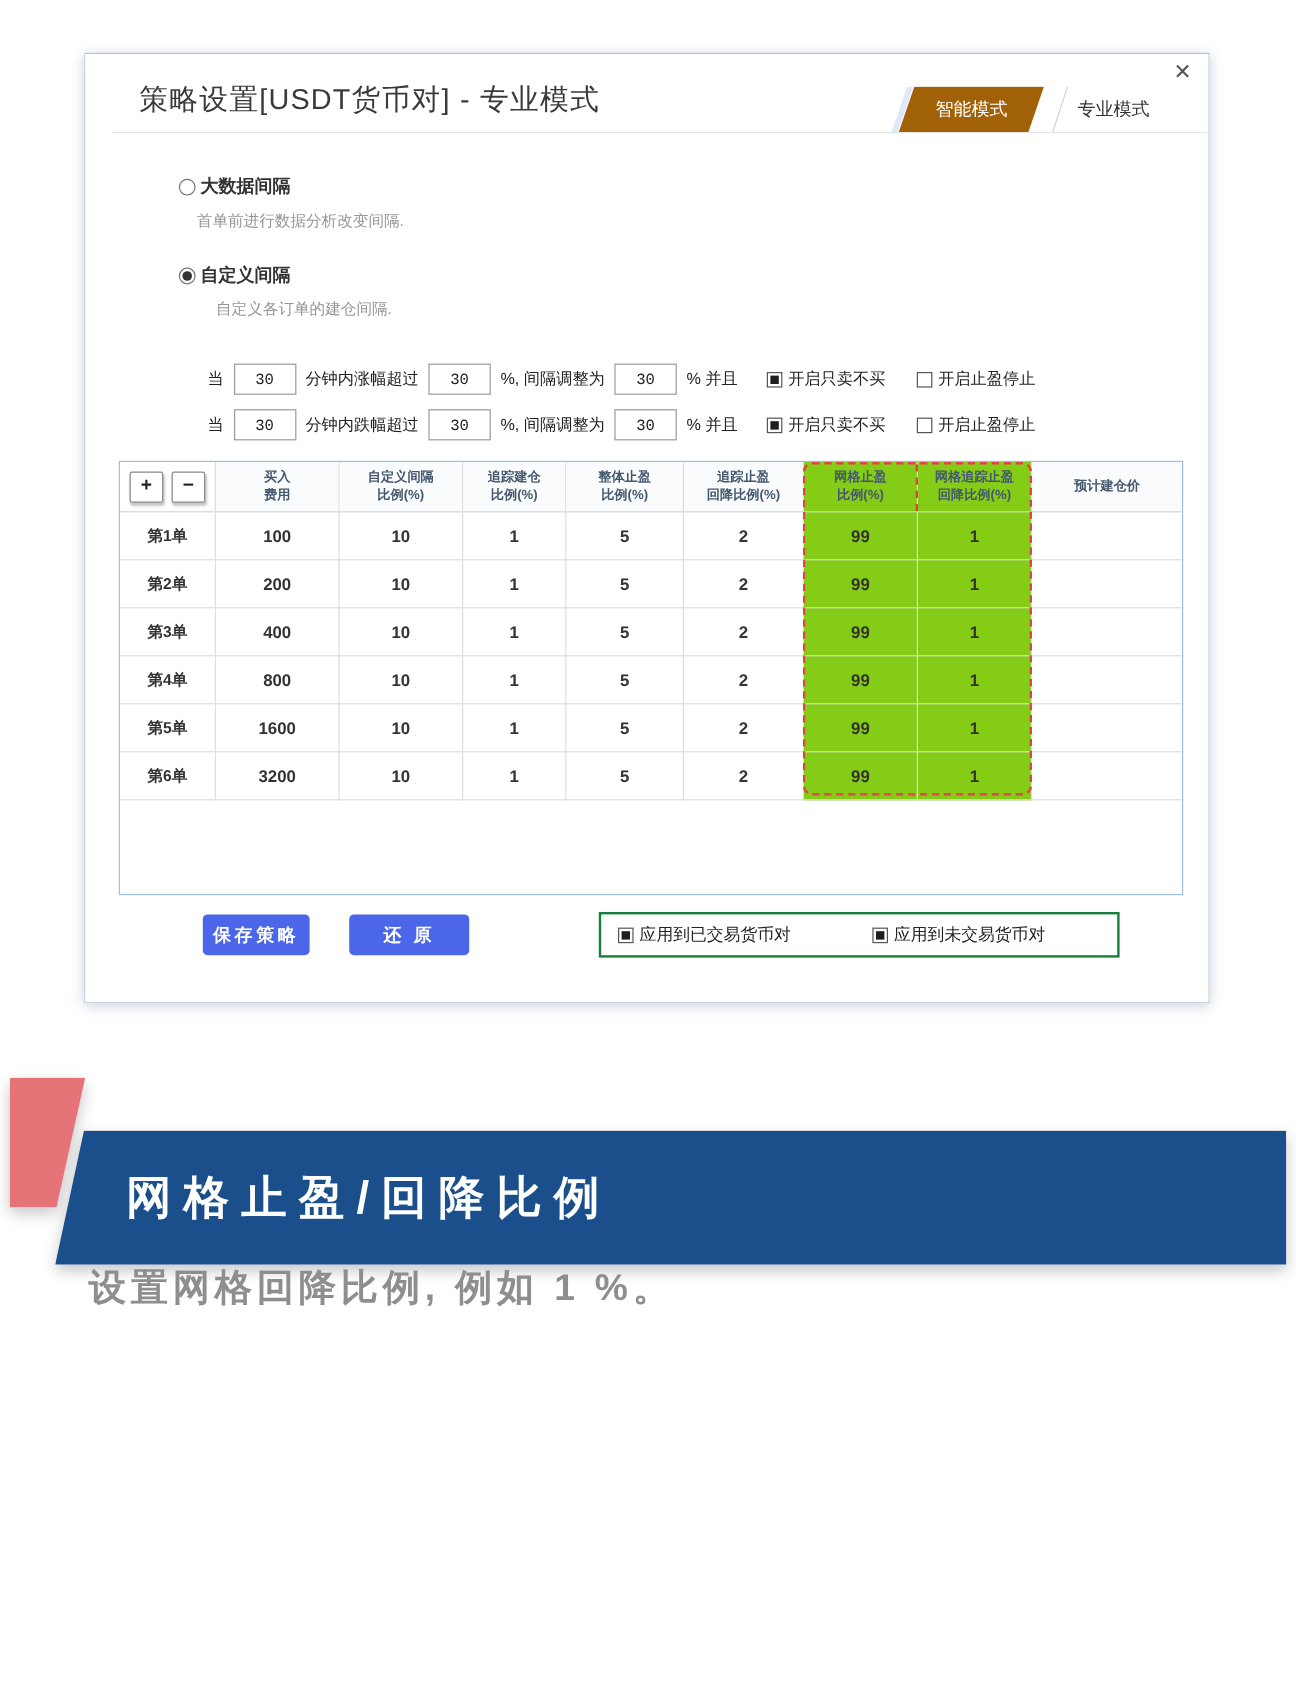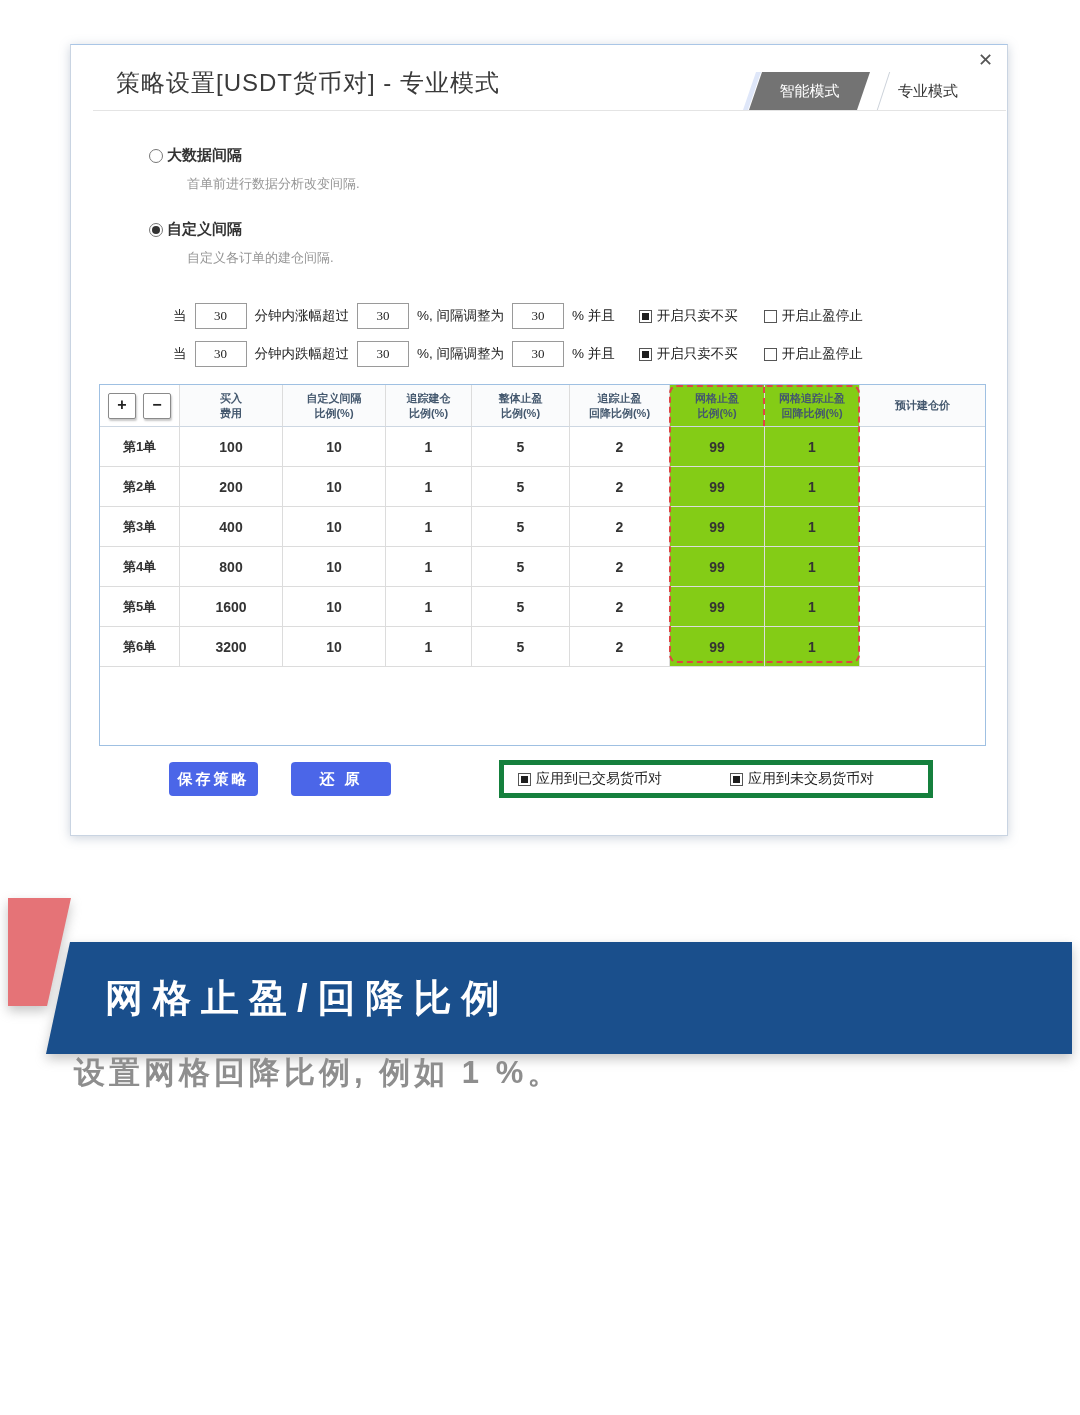--- a/index.html
+++ b/index.html
@@ -8,41 +8,41 @@
 
   
   .dialog { position:absolute; left:70px; top:44px; width:938px; height:792px;
             background:#ffffff; border:1px solid #c9d4e2; border-top-color:#aac6e6;
             box-shadow:0 2px 10px rgba(110,130,155,.35); }
   .dlg-title { position:absolute; left:45px; top:22px; font-size:24px; font-weight:normal; color:#3a3a3a; letter-spacing:1px;text-align:right; }
   .dlg-close { position:absolute; top:6px; right:14px; font-size:18px; color:#555; cursor:pointer; line-height:1; }
 
   .tabs { position:absolute; top:27px; right:43px; height:38px; display:flex; align-items:stretch; }
   .tab-ghost { width:18px; background:#dfe7f9; clip-path:polygon(13px 0,100% 0,calc(100% - 13px) 100%,0 100%); margin-right:-12px; }
-  .tab-active { width:121px; background:#737373; color:#fff; font-size:15px; display:flex; align-items:center; justify-content:center;
+  .tab-active { width:121px; background:#a16207; color:#fff; font-size:15px; display:flex; align-items:center; justify-content:center;
                 clip-path:polygon(13px 0,100% 0,calc(100% - 13px) 100%,0 100%); cursor:pointer; }
   .tab-sep { width:28px; position:relative; }
   .tab-sep::before { content:""; position:absolute; left:13px; top:0; width:1px; height:100%; background:#ccd2da; transform:skewX(-18deg); }
   .tab-plain { font-size:15px; color:#333; font-weight:500; display:flex; align-items:center; padding-right:6px; cursor:pointer; }
   .header-line { position:absolute; left:22px; right:1px; top:65px; height:1px; background:#e4e4e4; }
 
   
   .radio-row { position:absolute; left:78px; display:flex; align-items:center; }
   .radio { width:14px; height:14px; border:1px solid #777; border-radius:50%; background:#fff; margin-right:4px;
            display:flex; align-items:center; justify-content:center; cursor:pointer; flex:none; }
   .radio .dot { width:8px; height:8px; border-radius:50%; background:#333; display:none; }
   .radio.sel .dot { display:block; }
   .radio-label { font-size:15px; font-weight:bold; color:#333; }
-  .radio-desc { position:absolute; left:116px; font-size:13px; color:#969696; }
+  .radio-desc { position:absolute; left:93px; font-size:13px; color:#969696; }
 
   
   .cond { position:absolute; left:102px; height:26px; display:flex; align-items:center; font-size:13.5px; color:#222; }
   .cond .t { margin-right:8px; white-space:nowrap; }
   .cond input.num { width:52px; height:26px; border:1px solid #9a9a9a; background:#fff; text-align:center;
-                    font-size:13px; color:#222; margin-right:8px; font-family:Liberation Serif, serif; }
+                    font-size:13px; color:#222; margin-right:8px; font-family:Liberation Mono, monospace; }
   .cb { width:13px; height:13px; border:1px solid #555; background:#fff; margin-right:5px; display:flex;
         align-items:center; justify-content:center; cursor:pointer; flex:none; }
   .cb .sq { width:7px; height:7px; background:#1e1e1e; display:none; }
   .cb.on .sq { display:block; }
   .cb-label { font-size:13.5px; color:#222; margin-right:26px; white-space:nowrap; }
 
   
   .tbl { position:absolute; left:28px; top:339px; width:887px; height:362px; border:1px solid #9fc0e2; background:#fff; }
   .trow { display:grid; grid-template-columns:80px 103px 103px 86px 98px 100px 95px 95px 125px; }
   .tc { border-right:1px solid #dcdcdc; border-bottom:1px solid #dcdcdc; display:flex; align-items:center; justify-content:center;
@@ -58,21 +58,21 @@
   .row-label { font-size:13px; }
   .hl-outline { position:absolute; left:569px; top:0; width:191px; height:278px; border:2px dashed #e04545;
                 border-radius:8px; pointer-events:none; }
   .hl-mid { position:absolute; left:663px; top:2px; height:39px; width:0; border-left:2px dashed #e04545; pointer-events:none; }
 
   
   .btn { position:absolute; top:717px; height:34px; background:#4b66e8; color:#fff; font-size:15px; font-weight:bold;
          letter-spacing:3px; border:none; border-radius:4px; cursor:pointer; font-family:inherit; }
   .btn.save { left:98px; width:89px; }
   .btn.restore { left:220px; width:100px; }
-  .apply-box { position:absolute; left:428px; top:715px; width:434px; height:38px; border:5px solid #15803d;
+  .apply-box { position:absolute; left:428px; top:715px; width:434px; height:38px; border:2px solid #15803d;
                display:flex; align-items:center; padding-left:14px; }
   .apply-box .cb-label { font-size:14px; margin-right:68px; }
 
   
   .banner { position:absolute; left:8px; top:896px; width:1064px; height:112px;
             filter:drop-shadow(0 5px 6px rgba(110,110,110,.4)); }
   .banner-red { position:absolute; left:0; top:2px; width:63px; height:108px; background:#e57377;
                 clip-path:polygon(0 0,100% 0,62% 100%,0 100%); }
   .banner-blue { position:absolute; left:0; top:0; width:100%; height:112px; background:#1a4f8c;
                  clip-path:polygon(62px 0,100% 0,100% 100%,38px 100%); display:flex; align-items:center;margin-top:46px; }
@@ -112,21 +112,21 @@
       <span class="radio-label">大数据间隔</span>
     </div>
     <div class="radio-desc" style="top:130px;">首单前进行数据分析改变间隔.</div>
 
     <div class="radio-row" style="top:175px;">
       <span class="radio sel">
           <span class="dot"></span>
         </span>
       <span class="radio-label">自定义间隔</span>
     </div>
-    <div class="radio-desc" style="top:204px;">自定义各订单的建仓间隔.</div>
+    <div class="radio-desc" style="top:204px;margin-left:16px;">自定义各订单的建仓间隔.</div>
 
     <div class="cond" style="top:258px;">
       <span class="t">当</span>
       <input class="num" value="30" style="">
       <span class="t">分钟内涨幅超过</span>
       <input class="num" value="30" style="">
       <span class="t">%, 间隔调整为</span>
       <input class="num" value="30" style="">
       <span class="t" style="margin-right:24px;">% 并且</span>
       <span class="cb on">

